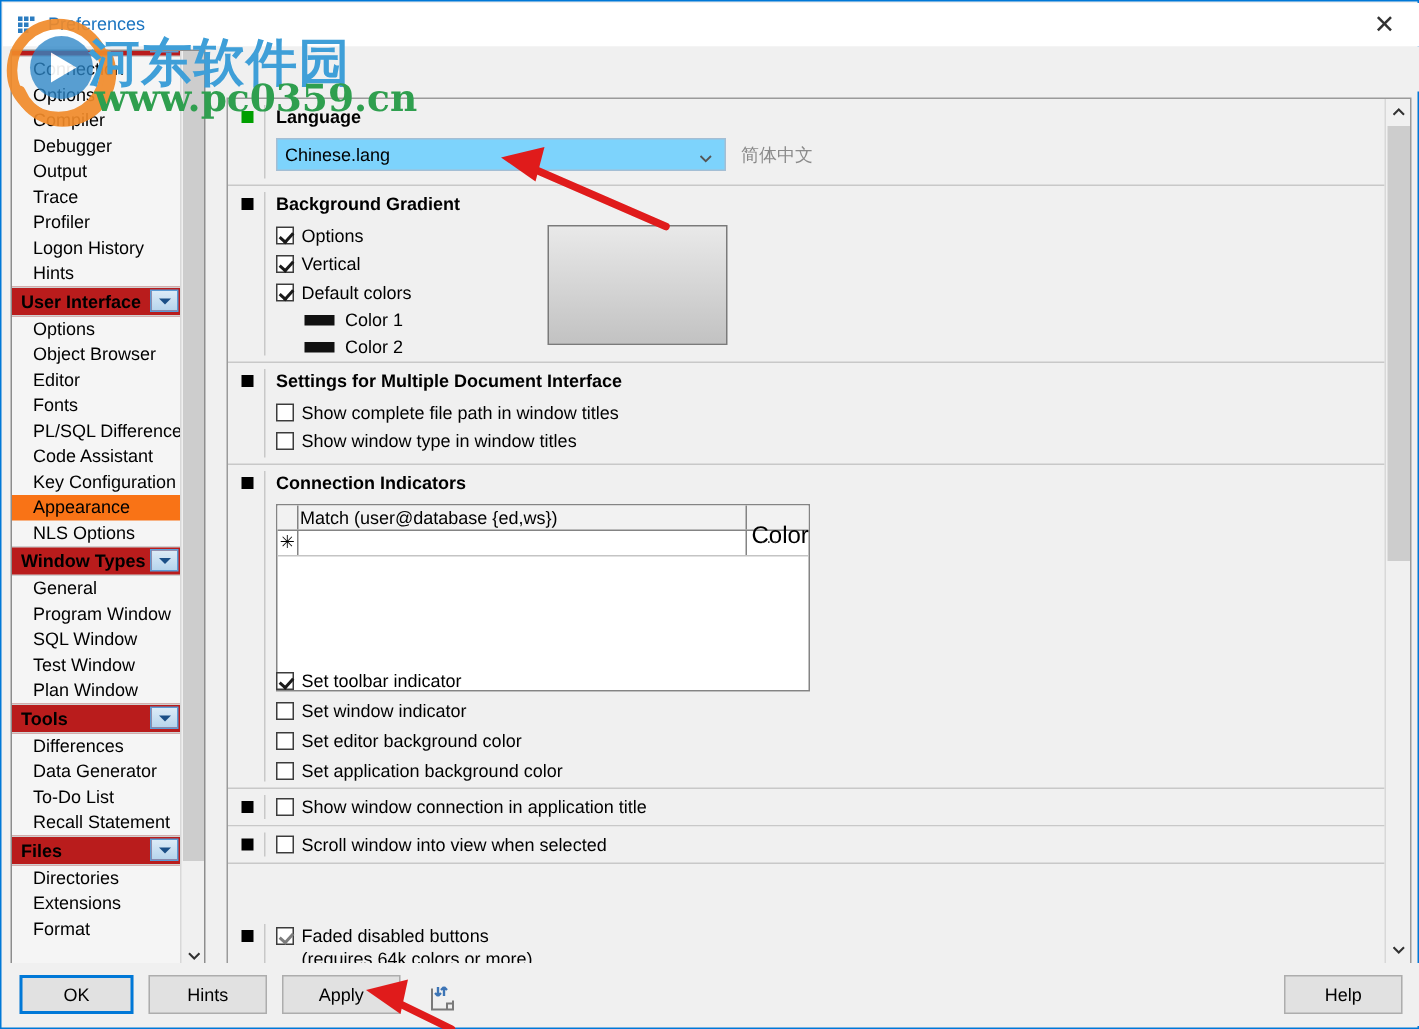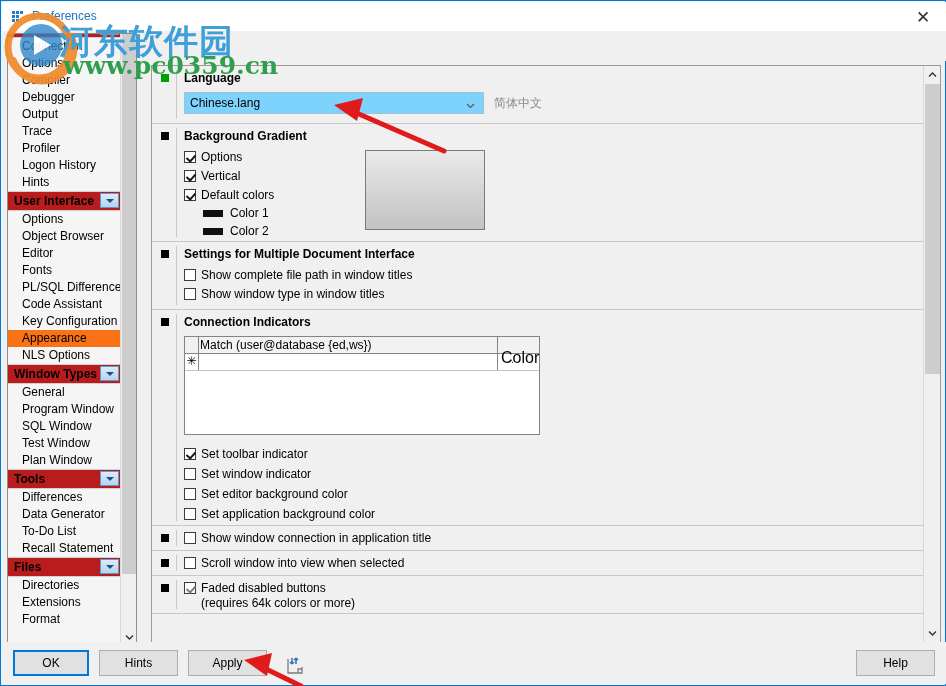--- a/index.html
+++ b/index.html
@@ -143,21 +143,21 @@
     position:absolute;left:213px;top:26px;width:120px;height:80px;
     background:linear-gradient(#e9e9e9,#c2c2c2);
     border:1px solid #7a7a7a;box-sizing:border-box;
   }
   .swatch{
     position:absolute;width:20px;height:7px;background:#111;
   }
   .clabel{position:absolute;font-size:12px;}
   
   .ctable{
-    position:absolute;left:32px;top:26px;width:356px;height:99px;
+    position:absolute;left:32px;top:26px;width:356px;height:125px;
     background:#fff;border:1px solid #848484;box-sizing:border-box;
   }
   .ct-head{
     position:absolute;left:0;top:0;width:100%;height:17px;
     background:#f2f2f2;box-sizing:border-box;border-bottom:1px solid #848484;
   }
   .ct-h-corner{
     position:absolute;left:0;top:0;width:14px;height:16px;
     border-right:1px solid #848484;box-sizing:border-box;
   }
@@ -424,21 +424,21 @@
 
     <div class="sect" style="height:25px;">
       <span class="marker" style="top:8px;"></span>
       <span class="vline"></span>
       <div class="cb" style="left:32px;top:5px;">
         <span class="bx"></span>
         <span class="lb">Scroll window into view when selected</span>
       </div>
     </div>
 
-    <div class="sect" style="height:38px;">
+    <div class="sect" style="height:38px;margin-top:36px;">
       <span class="marker" style="top:8px;"></span>
       <span class="vline"></span>
       <div class="cb" style="left:32px;top:5px;">
         <span class="bx chk gray"></span>
         <span class="lb">Faded disabled buttons</span>
       </div>
       <span class="clabel" style="left:49px;top:20px;">(requires 64k colors or more)</span>
     </div>
 
     <div class="mn-scroll">

